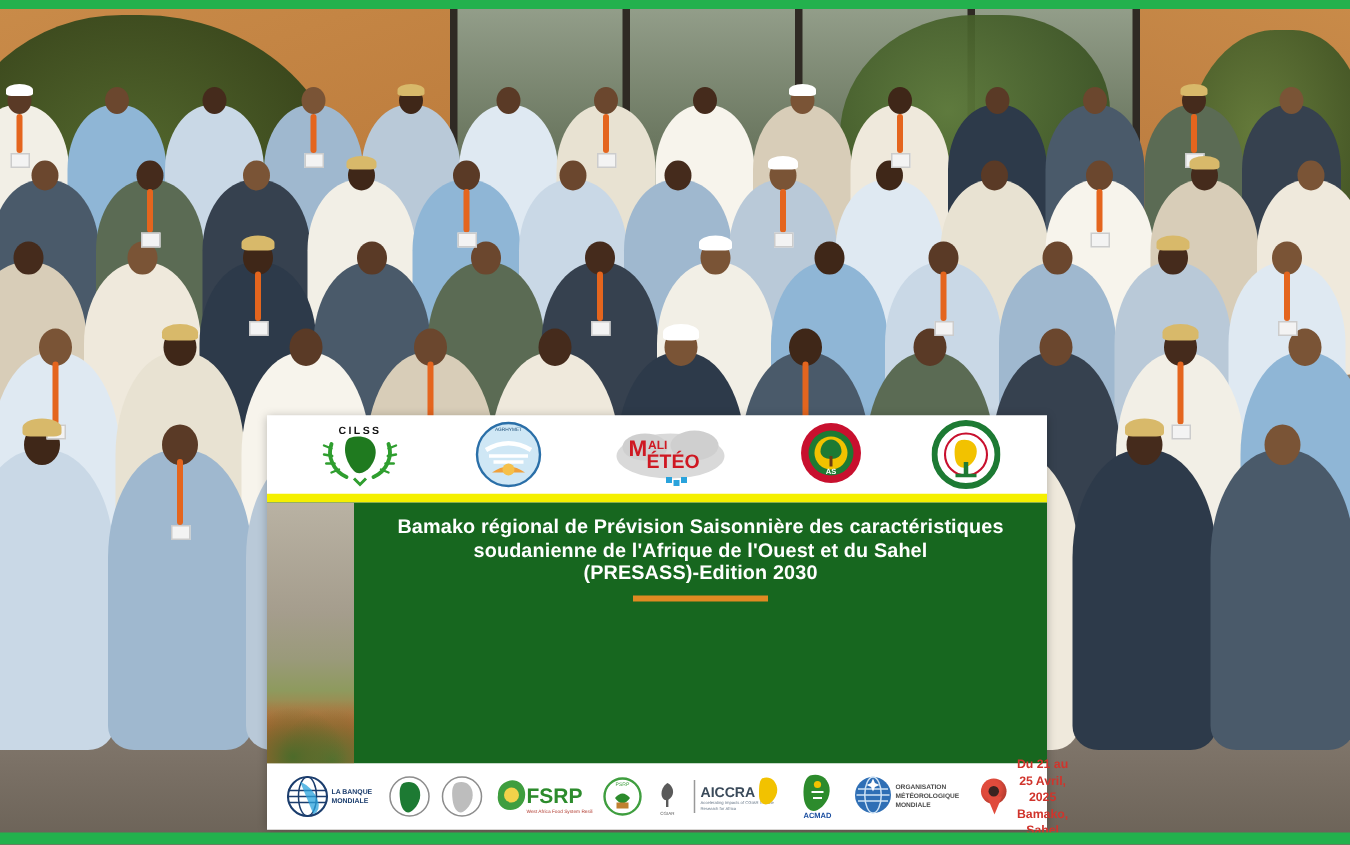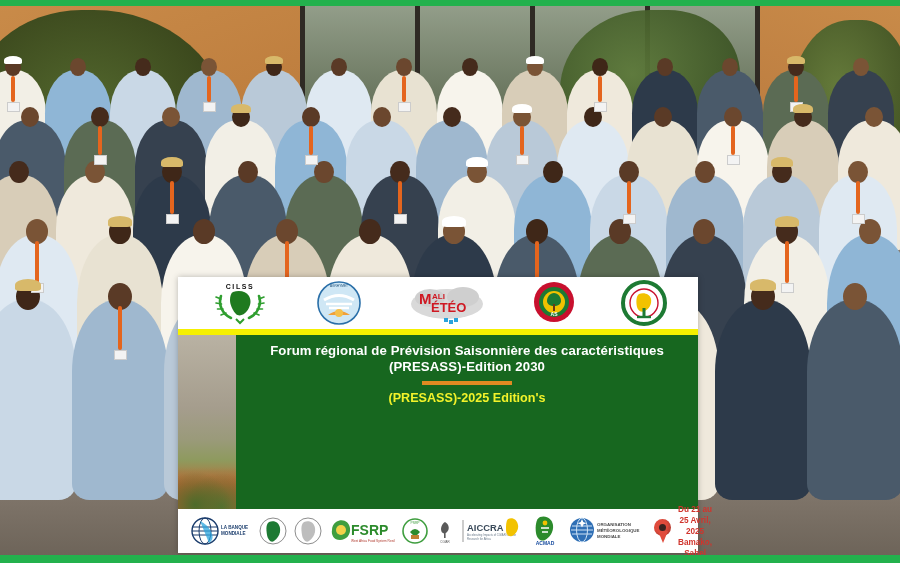--- a/index.html
+++ b/index.html
@@ -351,24 +351,24 @@
       </div>
     </div>
 
     <div class="ylwbar"></div>
 
     <div class="body">
       <div class="landstrip">
         <div class="landveg"></div>
       </div>
       <div class="txtwrap">
-        <div class="fr">Forum régional de Prévision Saisonnière des caractéristiques</div>
+        <div class="fr">Bamako régional de Prévision Saisonnière des caractéristiques</div>
+        <div class="fr">soudanienne de l'Afrique de l'Ouest et du Sahel</div>
         <div class="fr">(PRESASS)-Edition 2030</div>
         <div class="divider"></div>
-        <div class="en">(PRESASS)-2025 Edition's</div>
       </div>
     </div>
 
     <div class="footer">
       <div class="flogos">
 
         <div class="lg" style="width:62px;height:32px">
           <svg width="62" height="32" viewBox="0 0 62 32">
             <circle cx="15" cy="16" r="13" fill="none" stroke="#1b3d6d" stroke-width="1.4"></circle>
             <ellipse cx="15" cy="16" rx="6" ry="13" fill="none" stroke="#1b3d6d" stroke-width="1"></ellipse>

